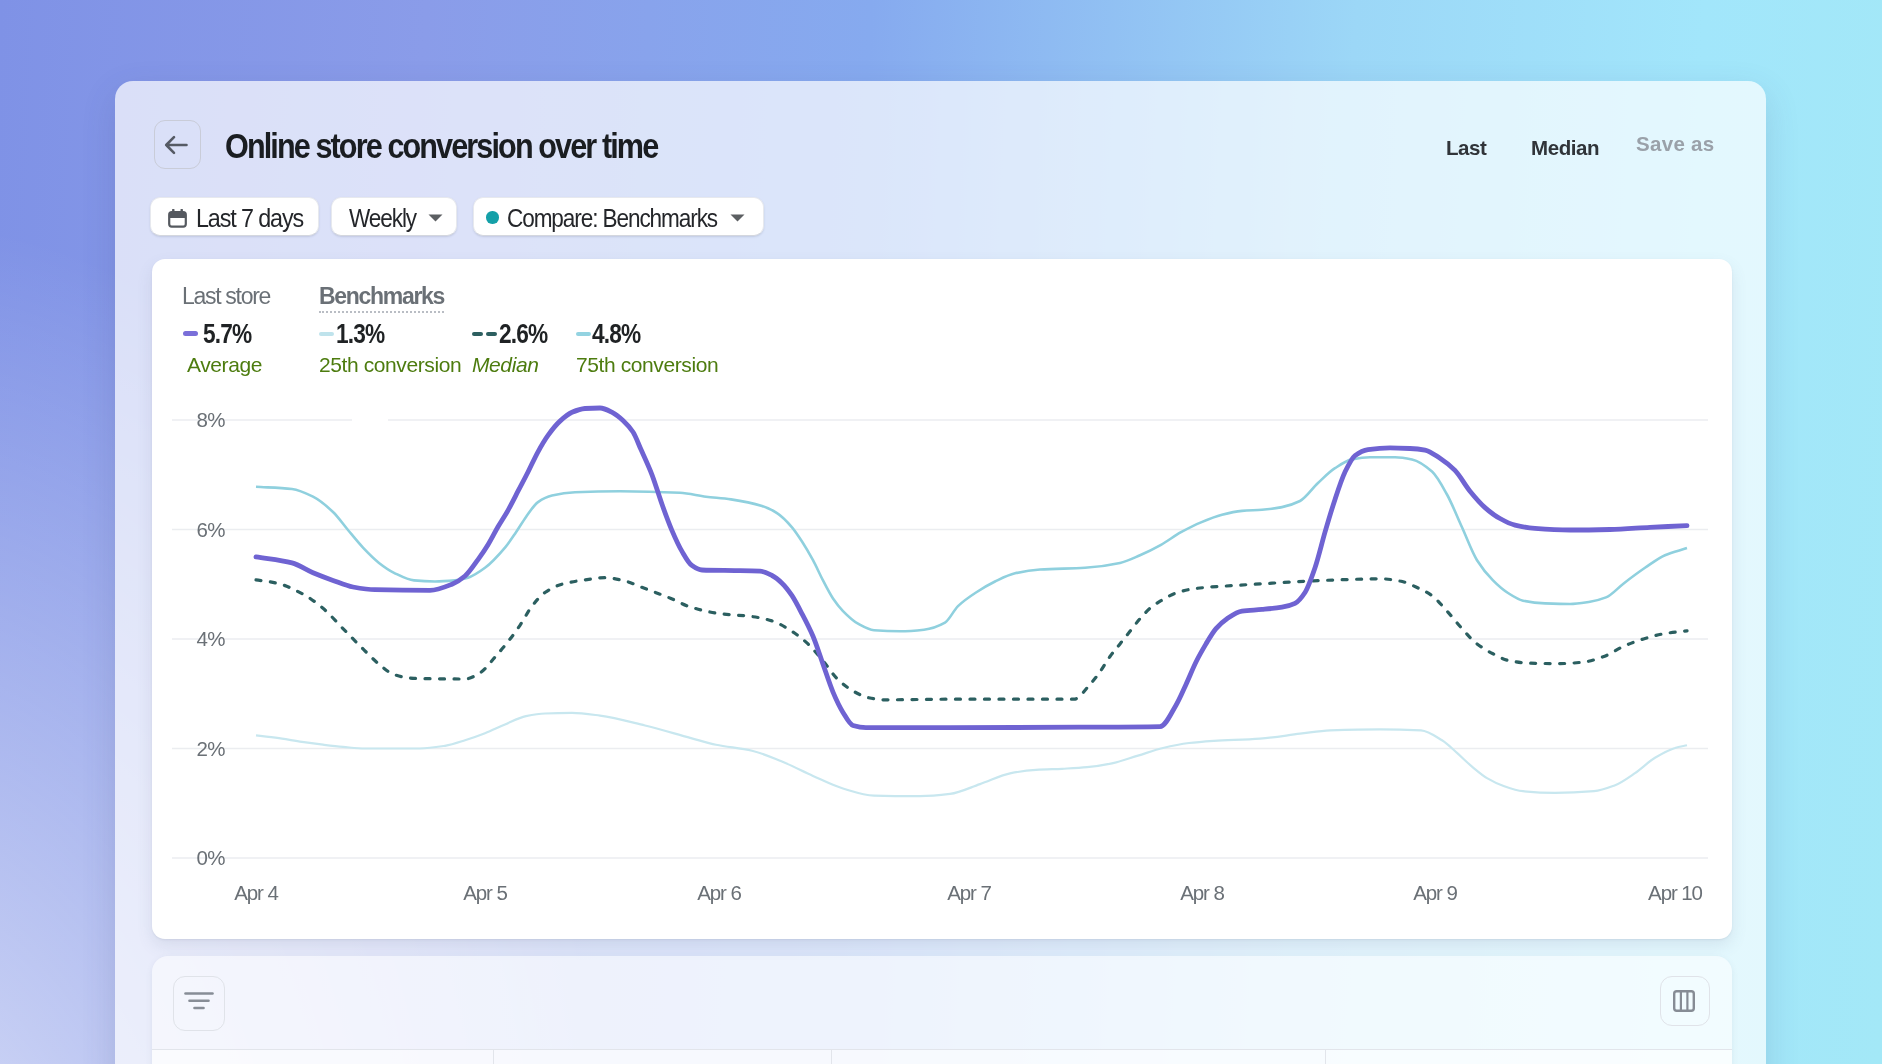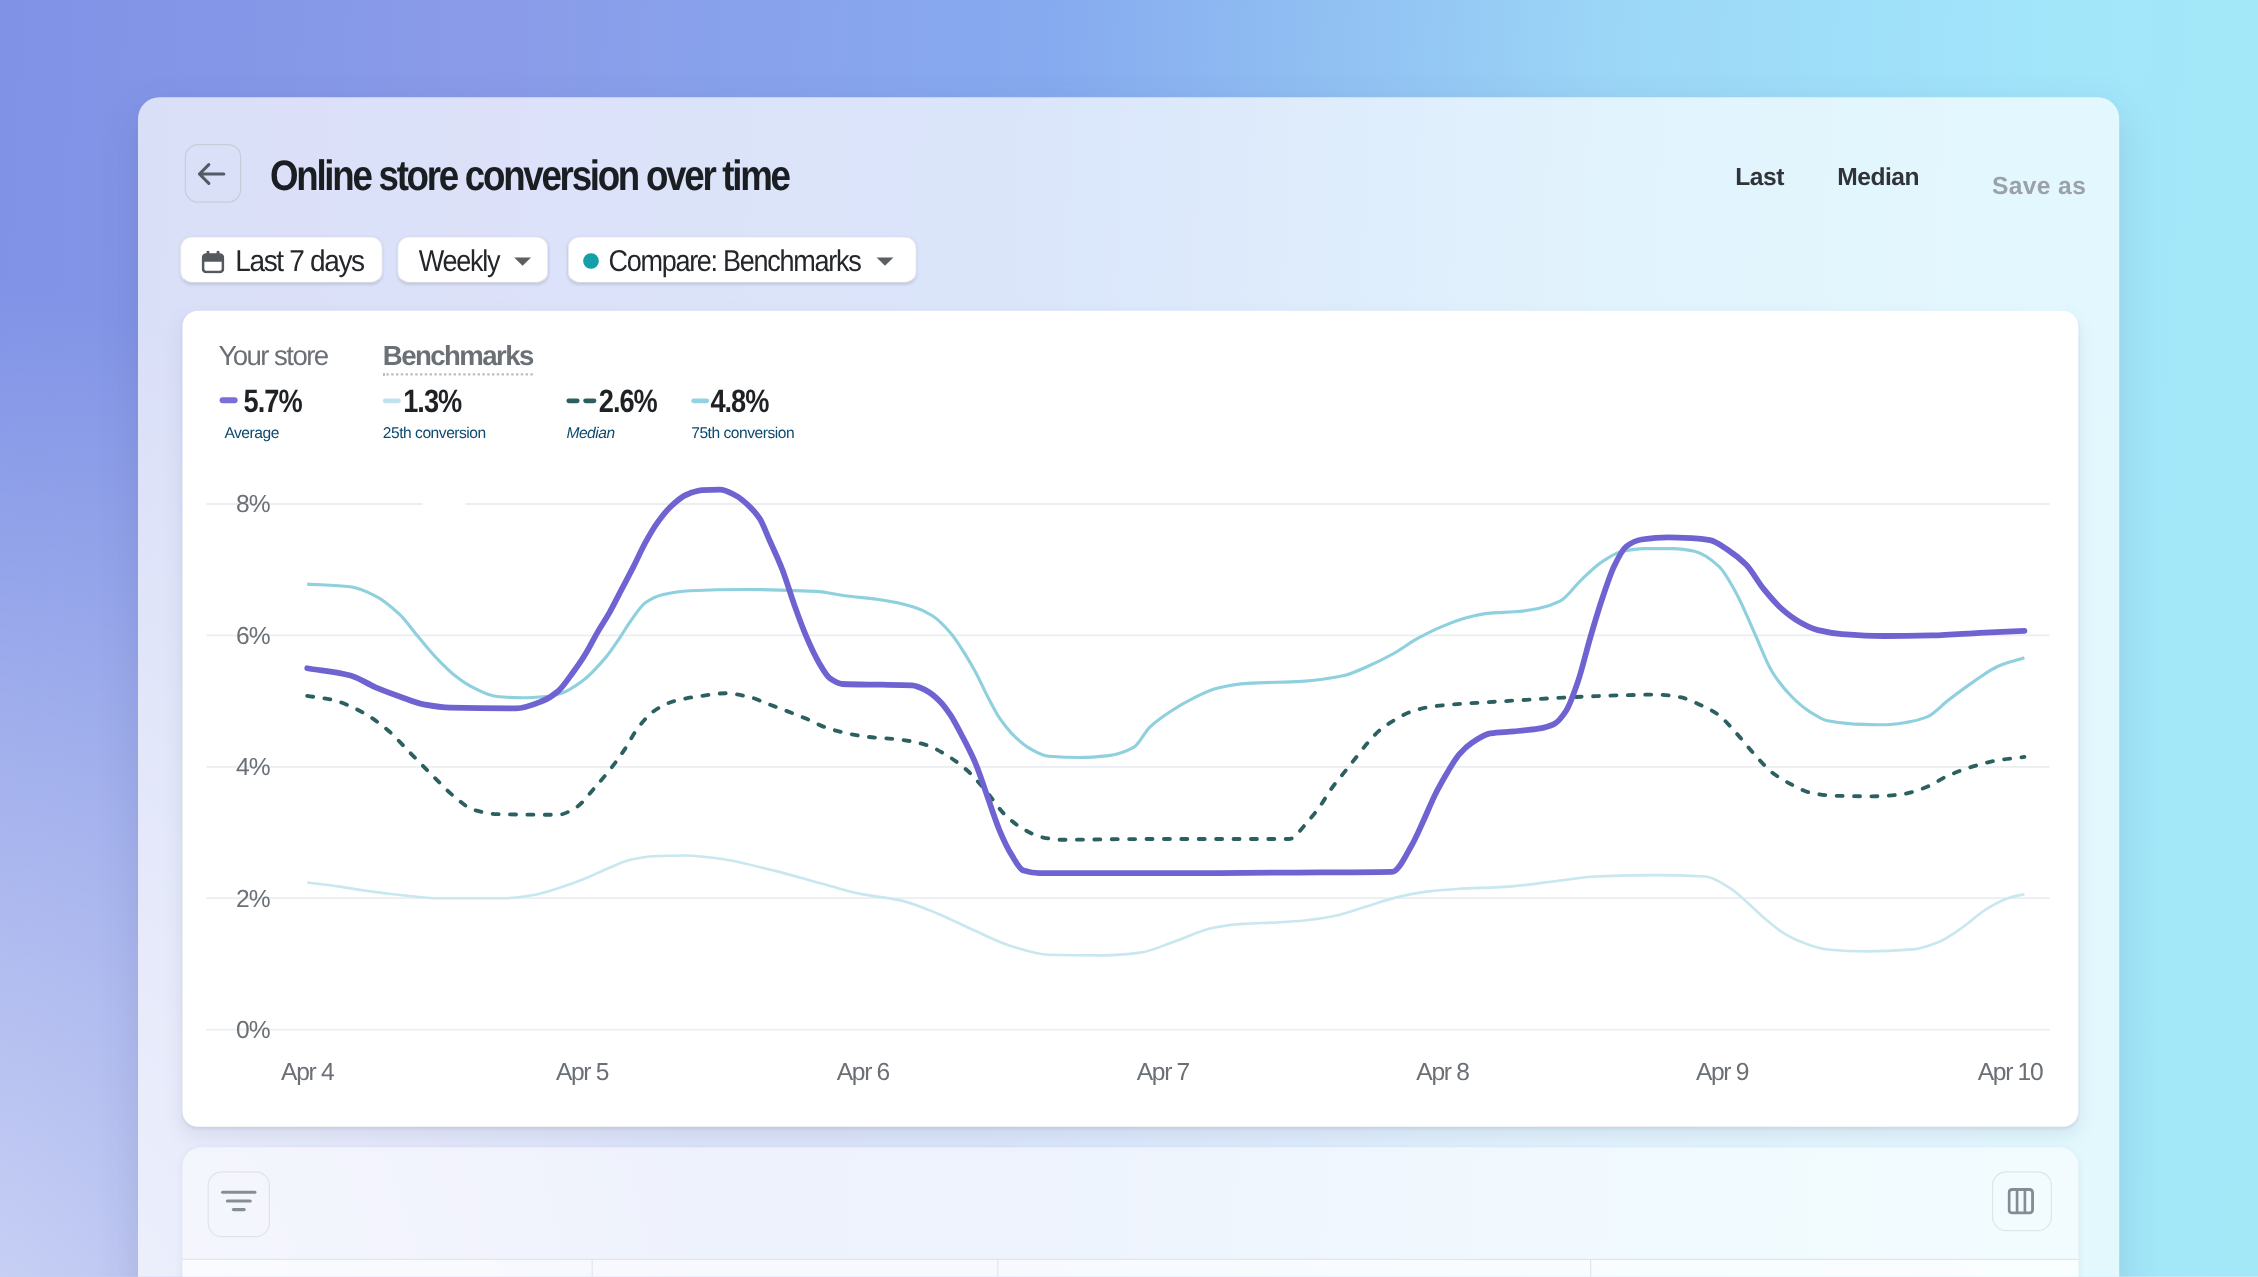--- a/index.html
+++ b/index.html
@@ -19,38 +19,38 @@
   .menu { font-size:20.5px; font-weight:700; color:#303439; letter-spacing:-0.4px; white-space:nowrap; }
   .btn { background:#fff; border-radius:10px; border:1px solid #e7e9ee; border-bottom-color:#d4d7de;
     box-shadow:0 1px 2px rgba(80,90,120,0.18); }
   .btntxt { font-size:25px; color:#24262a; letter-spacing:-1.2px; white-space:nowrap;
     transform-origin:left top; }
   .card { left:152px; top:259px; width:1580px; height:680px; border-radius:13px; background:#fff;
     box-shadow:0 1px 2px rgba(90,100,130,0.10), 0 7px 16px rgba(90,100,130,0.12); }
   .lh { font-size:23px; color:#6a7076; letter-spacing:-1.3px; white-space:nowrap; }
   .lv { font-size:27px; font-weight:700; color:#1f2224; letter-spacing:-1px; white-space:nowrap;
     transform:scaleX(0.84); transform-origin:left top; }
-  .ls { font-size:13px; color:#0c4a6e; letter-spacing:-0.4px; white-space:nowrap; }
+  .ls { font-size:21px; color:#4d7c0f; letter-spacing:-0.4px; white-space:nowrap; }
   .dash { border-radius:3px; }
   .card2 { left:152px; top:956px; width:1580px; height:320px; border-radius:16px;
     background:rgba(255,255,255,0.52); box-shadow:0 2px 6px rgba(90,100,130,0.10); }
   .iconbtn { border-radius:12px; border:1.5px solid #e0e3e9; }
 </style></head>
 <body>
   <div class="abs panel"></div>
 
   <div class="abs backbtn"></div>
   <svg class="abs" style="left:164px; top:134px;" width="26" height="22" viewBox="0 0 26 22">
     <path d="M2.2 11 H22.5 M2.2 11 L10 3.2 M2.2 11 L10 18.8" fill="none" stroke="#555a64" stroke-width="2.6" stroke-linecap="round" stroke-linejoin="round"></path>
   </svg>
   <h1>Online store conversion over time</h1>
 
   <span class="abs menu" style="left:1446px; top:136px;">Last</span>
   <span class="abs menu" style="left:1531px; top:136px;">Median</span>
-  <span class="abs menu" style="left:1636px; top:144px; color:#9aa1a9; letter-spacing:0.3px;margin-left:24px;">Save as</span>
+  <span class="abs menu" style="left:1636px; top:132px; color:#9aa1a9; letter-spacing:0.3px;">Save as</span>
 
   <div class="abs btn" style="left:150px; top:197px; width:169px; height:39px;"></div>
   <svg class="abs" style="left:168px; top:209px;" width="19" height="19" viewBox="0 0 19 19">
     <path d="M5.3 0.9 V3.2 M13.7 0.9 V3.2" stroke="#55595f" stroke-width="2.4" stroke-linecap="round" fill="none"></path>
     <rect x="1.2" y="3.1" width="16.6" height="14.6" rx="2.6" fill="none" stroke="#55595f" stroke-width="2.2"></rect>
     <path d="M1.2 5.7 a2.6 2.6 0 0 1 2.6-2.6 h11.4 a2.6 2.6 0 0 1 2.6 2.6 v3.4 H1.2 Z" fill="#55595f"></path>
   </svg>
   <span class="abs btntxt" style="left:196px; top:204px; transform:scaleX(0.934);">Last 7 days</span>
 
   <div class="abs btn" style="left:331px; top:197px; width:126px; height:39px;"></div>
@@ -60,21 +60,21 @@
   </svg>
 
   <div class="abs btn" style="left:473px; top:197px; width:291px; height:39px;"></div>
   <div class="abs" style="left:486px; top:211px; width:12.5px; height:12.5px; border-radius:50%; background:#14a0a8;"></div>
   <span class="abs btntxt" style="left:507px; top:204px; transform:scaleX(0.902);">Compare: Benchmarks</span>
   <svg class="abs" style="left:729px; top:213px;" width="17" height="10" viewBox="0 0 17 10">
     <path d="M1.5 1.5 L8.5 8.5 L15.5 1.5 Z" fill="#5c5f62"></path>
   </svg>
 
   <div class="abs card"></div>
-  <span class="abs lh" style="left:182px; top:283px;">Your store</span>
+  <span class="abs lh" style="left:182px; top:283px;">Last store</span>
   <span class="abs lh" style="left:319px; top:283px; border-bottom:2px dotted #b9bdc4; padding-bottom:1px;font-weight:bold;">Benchmarks</span>
 
   <div class="abs dash" style="left:183px; top:331px; width:15px; height:5px; background:#7a6fd9;"></div>
   <span class="abs lv" style="left:203px; top:319px;">5.7%</span>
   <div class="abs dash" style="left:319px; top:332px; width:15px; height:3.5px; background:#bfe3ec;"></div>
   <span class="abs lv" style="left:336px; top:319px;">1.3%</span>
   <div class="abs dash" style="left:472px; top:332px; width:11px; height:4px; background:#2d5f60;"></div>
   <div class="abs dash" style="left:486px; top:332px; width:11px; height:4px; background:#2d5f60;"></div>
   <span class="abs lv" style="left:499px; top:319px;">2.6%</span>
   <div class="abs dash" style="left:576px; top:332px; width:15px; height:3.5px; background:#93d3e1;"></div>

